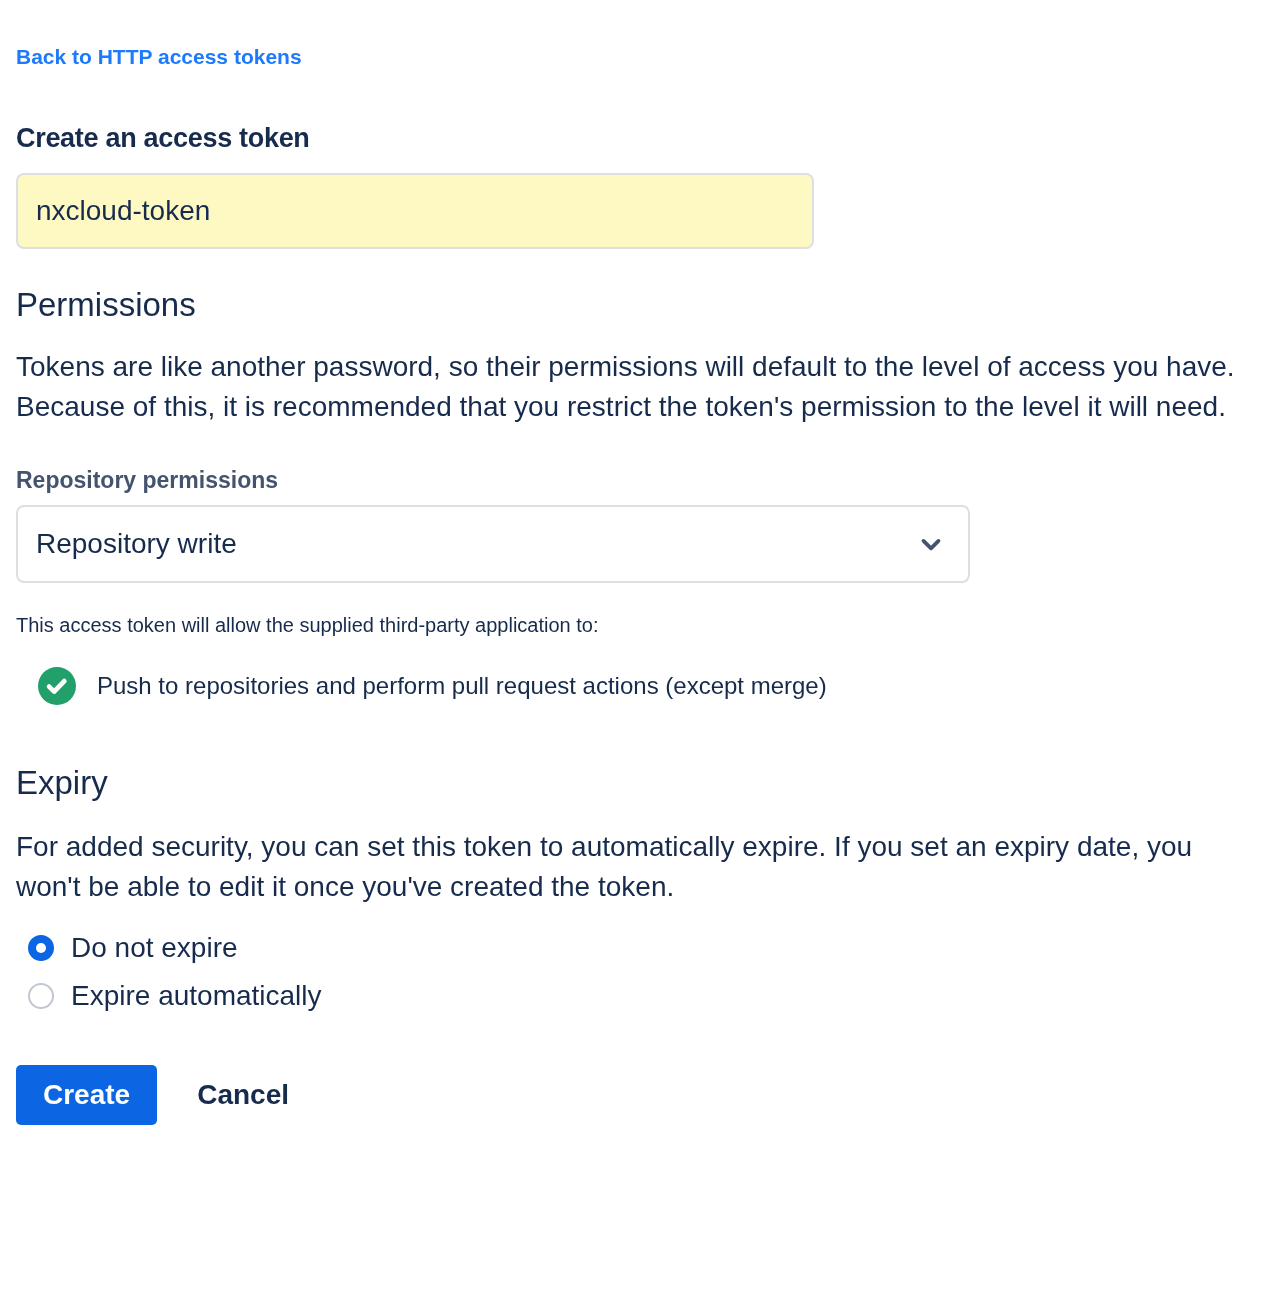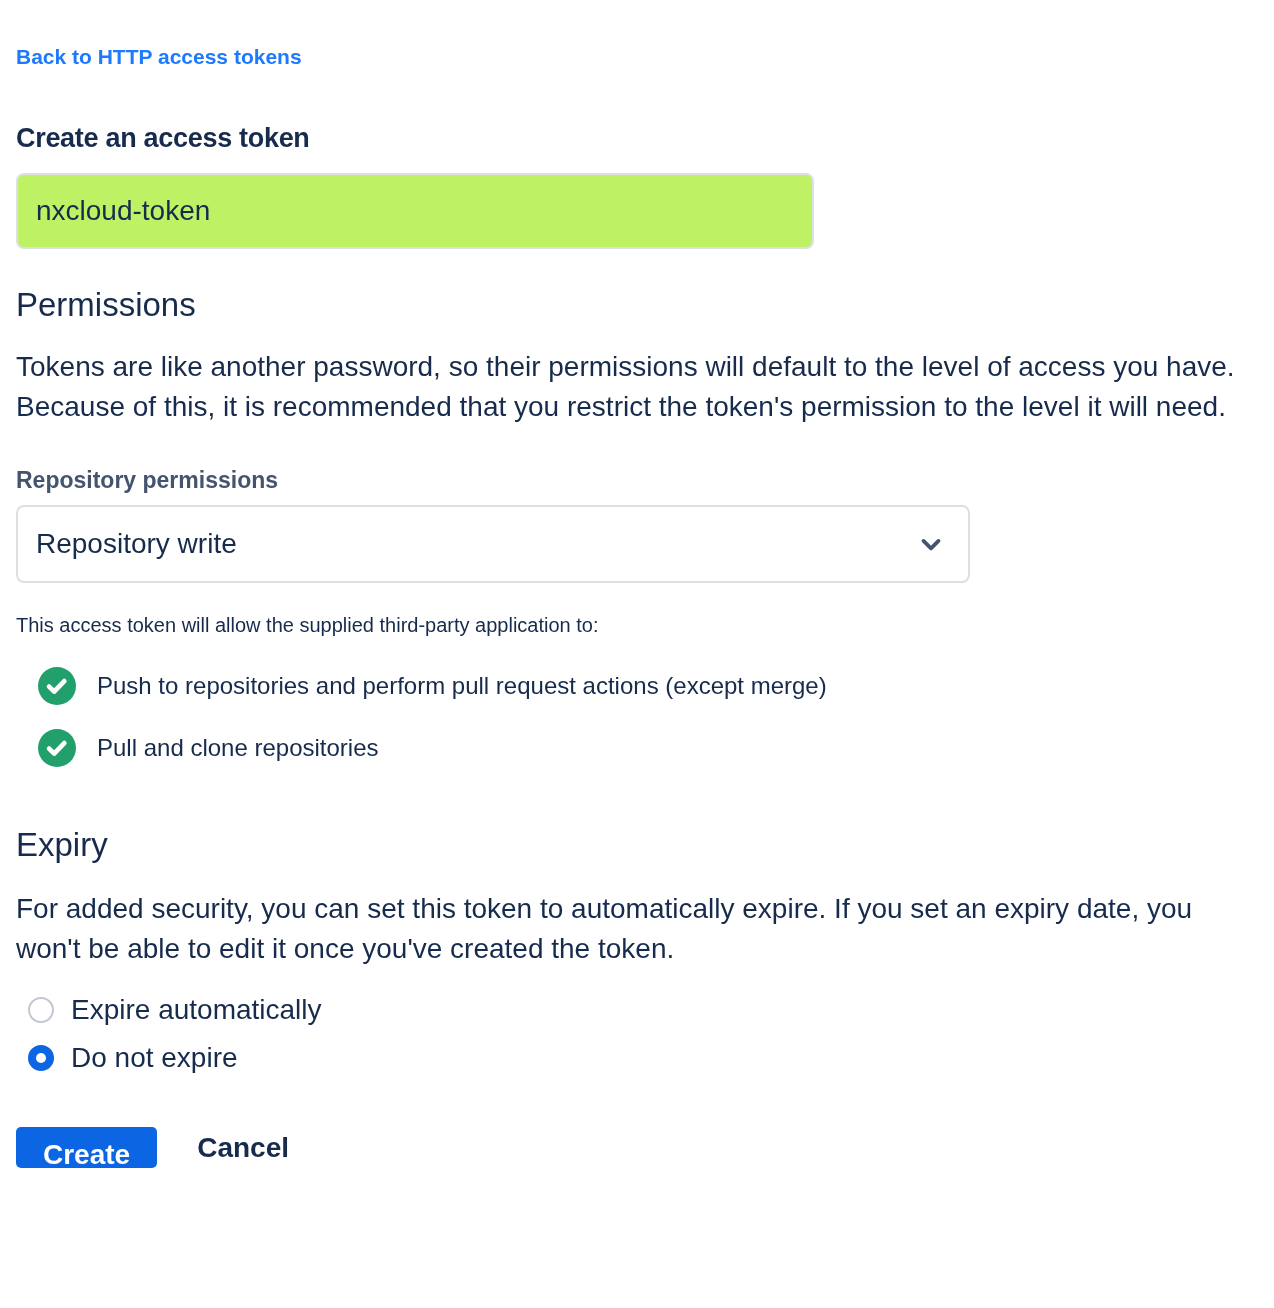--- a/index.html
+++ b/index.html
@@ -46,21 +46,21 @@
   }
   .text-input{
     display:block;
     margin-top:14px;
     width:798px;height:76px;
     border:2px solid var(--border-gray);
     border-radius:8px;
     padding:0 18px;
     font-family:"Liberation Sans",sans-serif;
     font-size:28px;color:var(--text-dark);
-    background:#bef264;
+    background:#fef9c3;
     outline:none;
   }
   h2.section-heading{
     margin-top:36px;
     font-size:33px;font-weight:500;
     color:var(--text-dark);
     line-height:40px;
   }
   p.body-text{
     margin-top:22px;
@@ -126,21 +126,21 @@
     margin:-5px 0 0 -5px;
     border-radius:50%;
     background:#fff;
   }
   .radio-label{font-size:28px;color:var(--text-dark);}
   .actions{
     margin-top:50px;
     display:flex;align-items:center;
   }
   .create-button{
-    height:41px;
+    height:60px;
     padding:12px 27px;
     background:var(--button-blue);
     color:#fff;
     border:none;border-radius:5px;
     font-family:"Liberation Sans",sans-serif;
     font-size:28px;font-weight:600;
     cursor:pointer;
   }
   .cancel-button{
     margin-left:40px;
@@ -183,43 +183,34 @@
   <div class="grant-row">
     <span style="display:flex;">
       <svg class="check-circle" viewBox="0 0 24 24">
         <circle cx="12" cy="12" r="12" fill="#22A06B"></circle>
         <path d="M7 12.4l3.2 3.1 6.4-6.6" stroke="#fff" stroke-width="3" fill="none" stroke-linecap="round" stroke-linejoin="round"></path>
       </svg>
     </span>
     <span class="grant-label">Push to repositories and perform pull request actions (except merge)</span>
   </div>
 
-  <div class="grant-row">
-    <span style="display:flex;">
-      <svg class="check-circle" viewBox="0 0 24 24">
-        <circle cx="12" cy="12" r="12" fill="#22A06B"></circle>
-        <path d="M7 12.4l3.2 3.1 6.4-6.6" stroke="#fff" stroke-width="3" fill="none" stroke-linecap="round" stroke-linejoin="round"></path>
-      </svg>
-    </span>
-    <span class="grant-label">Pull and clone repositories</span>
-  </div>
 
   <h2 class="section-heading" style="margin-top:58px;">Expiry</h2>
 
   <p class="body-text" style="margin-top:24px;">For added security, you can set this token to automatically expire. If you set an expiry date, you won't be able to edit it once you've created the token.</p>
 
   <div class="radio-group">
+    <div class="radio-row">
+      <span class="radio-circle selected"></span>
+      <span class="radio-label">Do not expire</span>
+    </div>
     <div class="radio-row">
       <span class="radio-circle"></span>
       <span class="radio-label">Expire automatically</span>
     </div>
-    <div class="radio-row">
-      <span class="radio-circle selected"></span>
-      <span class="radio-label">Do not expire</span>
-    </div>
   </div>
 
   <div class="actions">
     <button class="create-button">Create</button>
     <button class="cancel-button">Cancel</button>
   </div>
 
 </div>
 
 </body></html>

